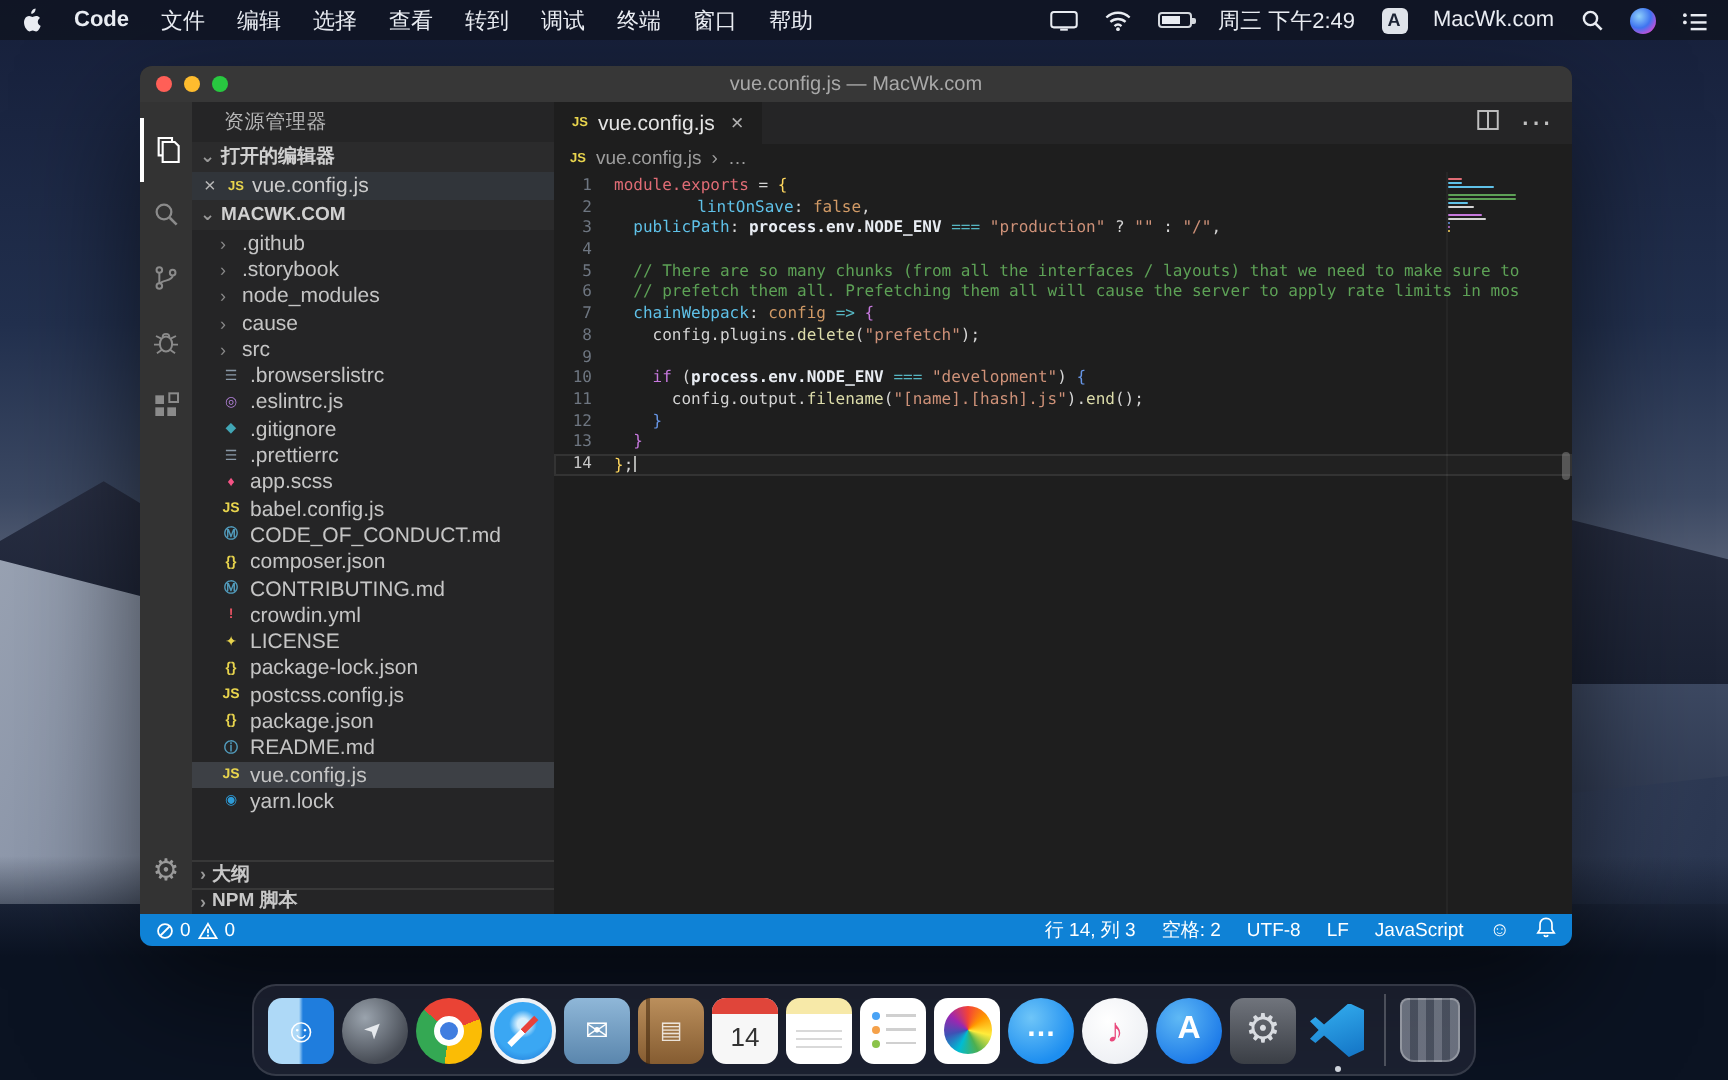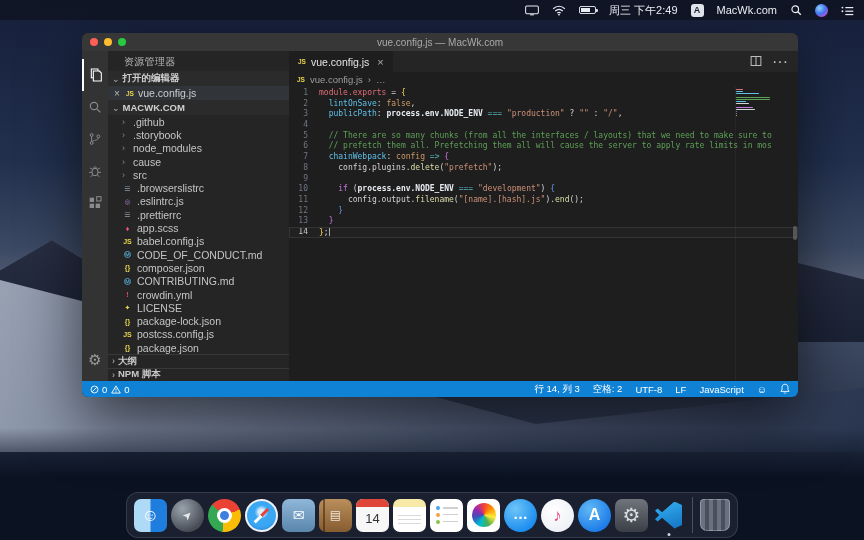--- a/index.html
+++ b/index.html
@@ -26,21 +26,21 @@
   .mb-right{margin-left:auto;display:flex;align-items:center;gap:13px;}
   .mb-ico{display:inline-flex;align-items:center;}
   .battery{width:17px;height:8px;border:1px solid rgba(235,238,244,.9);border-radius:2px;position:relative;}
   .battery::before{content:"";position:absolute;left:1px;top:1px;bottom:1px;width:9px;background:#e9ecf2;}
   .battery::after{content:"";position:absolute;right:-3px;top:2px;width:2px;height:3px;background:rgba(235,238,244,.9);border-radius:0 1px 1px 0;}
   .ime{width:13px;height:13px;border-radius:3px;background:#dfe3ea;color:#1b2233;font-size:9px;font-weight:bold;
     display:flex;align-items:center;justify-content:center;}
   .siri{width:13px;height:13px;border-radius:50%;
     background:radial-gradient(circle at 35% 32%,#8fd0fa,#3f74f0 48%,#c44fd8 78%,#7b27a8);}
   
-  .vscode{position:absolute;left:82px;top:33px;width:716px;height:364px;border-radius:6px;overflow:hidden;
+  .vscode{position:absolute;left:70px;top:33px;width:716px;height:440px;border-radius:6px;overflow:hidden;
     box-shadow:0 22px 60px rgba(0,0,0,.6);display:flex;flex-direction:column;background:#1e1e1e;}
   .titlebar{height:18px;background:#373737;display:flex;align-items:center;position:relative;flex:0 0 auto;}
   .lights{display:flex;gap:6px;margin-left:8px;}
   .light{width:8px;height:8px;border-radius:50%;}
   .light.red{background:#ff5f57;}.light.yellow{background:#febc2e;}.light.green{background:#28c840;}
   .win-title{position:absolute;left:0;right:0;text-align:center;font-size:10px;color:#a9a9a9;pointer-events:none;}
   .main{flex:1;display:flex;min-height:0;}
   
   .activitybar{width:26px;background:#333333;display:flex;flex-direction:column;align-items:center;padding-top:8px;flex:0 0 auto;}
   .ab-item{width:26px;height:32px;display:flex;align-items:center;justify-content:center;color:#8b8b8b;}
@@ -141,20 +141,39 @@
 </style>
 </head>
 <body>
 
 <div class="screen" id="root">
   <div class="wp-mtn"></div>
   <div class="wp-dune"></div>
   <div class="wp-bottom"></div>
 
   <div class="menubar">
+    <div class="mb-left">
+      <span class="mb-ico">
+        <svg width="11" height="13" viewBox="0 0 17 21">
+            <path fill="#e9ecf2" d="M11.3 3.4c.6-.8 1-1.9.9-3-.9.1-2 .6-2.6 1.4-.6.7-1.1 1.8-.9 2.8 1 .1 2-.5 2.6-1.2zm2.7 7.8c0-2 1.7-3 1.8-3.1-1-1.4-2.5-1.6-3-1.6-1.3-.1-2.5.8-3.1.8-.6 0-1.7-.8-2.7-.8-1.4 0-2.7.8-3.4 2.1-1.5 2.5-.4 6.2 1 8.2.7 1 1.5 2.1 2.6 2.1 1 0 1.4-.7 2.7-.7 1.2 0 1.6.7 2.7.7 1.1 0 1.8-1 2.5-2 .8-1.2 1.1-2.3 1.2-2.4-.1 0-2.3-.9-2.3-3.3z"></path>
+          </svg>
+      </span>
+      <span class="mb-app">Code</span>
+      <span class="mb-menus">
+          <span class="mb-item">文件</span>
+          <span class="mb-item">编辑</span>
+          <span class="mb-item">选择</span>
+          <span class="mb-item">查看</span>
+          <span class="mb-item">转到</span>
+          <span class="mb-item">调试</span>
+          <span class="mb-item">终端</span>
+          <span class="mb-item">窗口</span>
+          <span class="mb-item">帮助</span>
+        </span>
+    </div>
     <div class="mb-right">
       <span class="mb-ico">
         <svg width="14" height="11" viewBox="0 0 22 16">
             <rect x="1" y="1" width="20" height="12" rx="2" fill="none" stroke="#e9ecf2" stroke-width="1.6"></rect>
             <rect x="8" y="14" width="6" height="1.6" fill="#e9ecf2"></rect>
           </svg>
       </span>
       <span class="mb-ico">
         <svg width="14" height="11" viewBox="0 0 24 18">
             <path d="M2 6c6-5.4 14-5.4 20 0" fill="none" stroke="#e9ecf2" stroke-width="2"></path>
@@ -277,20 +296,24 @@
           <div>
               <div class="tree-row file">
               <span class="ficon" style="color: rgb(138, 153, 168);">☰</span>
               <span class="tree-label">.browserslistrc</span>
             </div>
               <div class="tree-row file">
               <span class="ficon" style="color: rgb(177, 128, 215);">◎</span>
               <span class="tree-label">.eslintrc.js</span>
             </div>
               <div class="tree-row file">
+              <span class="ficon" style="color: rgb(65, 166, 181);">◆</span>
+              <span class="tree-label">.gitignore</span>
+            </div>
+              <div class="tree-row file">
               <span class="ficon" style="color: rgb(138, 153, 168);">☰</span>
               <span class="tree-label">.prettierrc</span>
             </div>
               <div class="tree-row file">
               <span class="ficon" style="color: rgb(245, 83, 133);">♦</span>
               <span class="tree-label">app.scss</span>
             </div>
               <div class="tree-row file">
               <span class="ficon" style="color: rgb(232, 212, 77);">JS</span>
               <span class="tree-label">babel.config.js</span>
@@ -377,21 +400,21 @@
           <span>…</span>
         </div>
         <div class="code">
           <div>
               <div class="code-line">
               <span class="ln">1</span>
               <span class="toks"><span style="color: rgb(224, 108, 117);">module.exports</span><span style="color: rgb(212, 212, 212);"> = </span><span style="color: rgb(255, 215, 94);">{</span></span>
             </div>
               <div class="code-line">
               <span class="ln">2</span>
-              <span class="toks"><span style="color: rgb(212, 212, 212);">  </span><span style="color: rgb(95, 193, 232);">lintOnSave</span><span style="color: rgb(212, 212, 212);">: </span><span style="color: rgb(209, 154, 102);">false</span><span style="color: rgb(212, 212, 212);">,</span></span>
+              <span class="toks"><span style="color: rgb(212, 212, 212);">  </span><span style="color: rgb(95, 193, 232); margin-left: 32px;">lintOnSave</span><span style="color: rgb(212, 212, 212);">: </span><span style="color: rgb(209, 154, 102);">false</span><span style="color: rgb(212, 212, 212);">,</span></span>
             </div>
               <div class="code-line">
               <span class="ln">3</span>
               <span class="toks"><span style="color: rgb(212, 212, 212);">  </span><span style="color: rgb(95, 193, 232);">publicPath</span><span style="color: rgb(212, 212, 212);">: </span><span style="color: rgb(232, 236, 242); font-weight: 700;">process.env.NODE_ENV</span><span style="color: rgb(212, 212, 212);"> </span><span style="color: rgb(86, 182, 194);">===</span><span style="color: rgb(212, 212, 212);"> </span><span style="color: rgb(206, 145, 120);">"production"</span><span style="color: rgb(212, 212, 212);"> ? </span><span style="color: rgb(206, 145, 120);">""</span><span style="color: rgb(212, 212, 212);"> : </span><span style="color: rgb(206, 145, 120);">"/"</span><span style="color: rgb(212, 212, 212);">,</span></span>
             </div>
               <div class="code-line">
               <span class="ln">4</span>
               <span class="toks"></span>
             </div>
               <div class="code-line">

